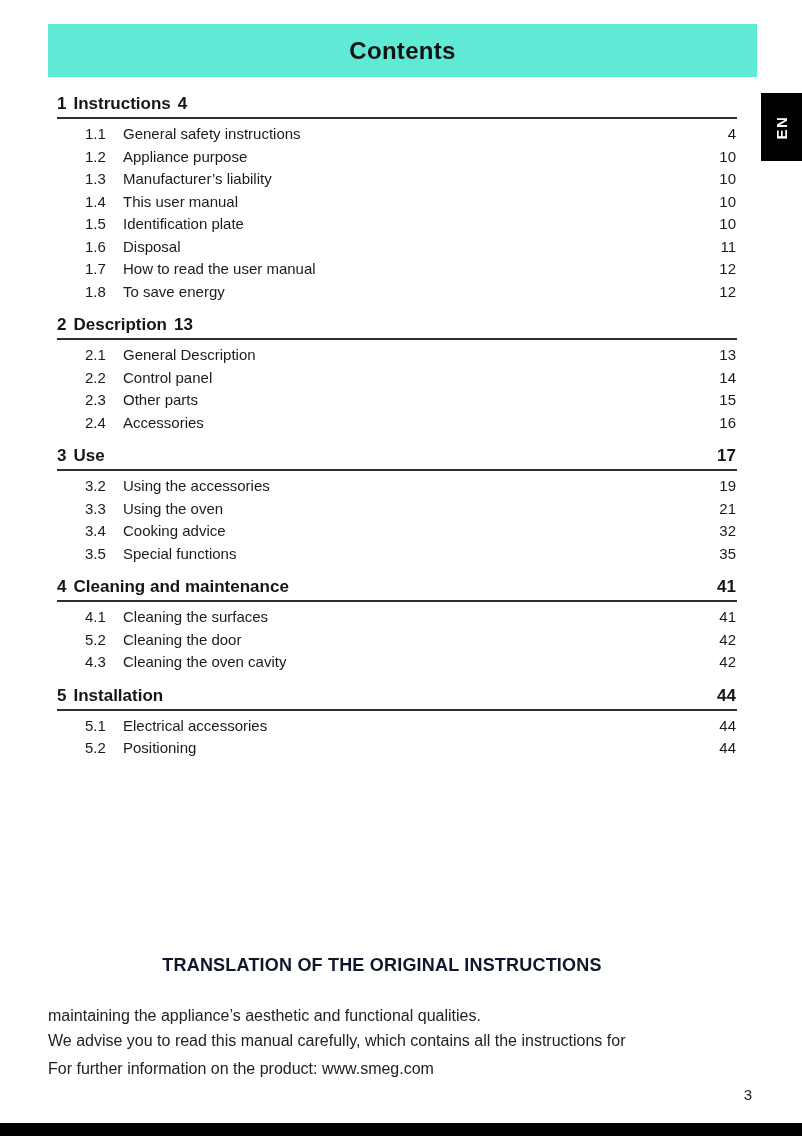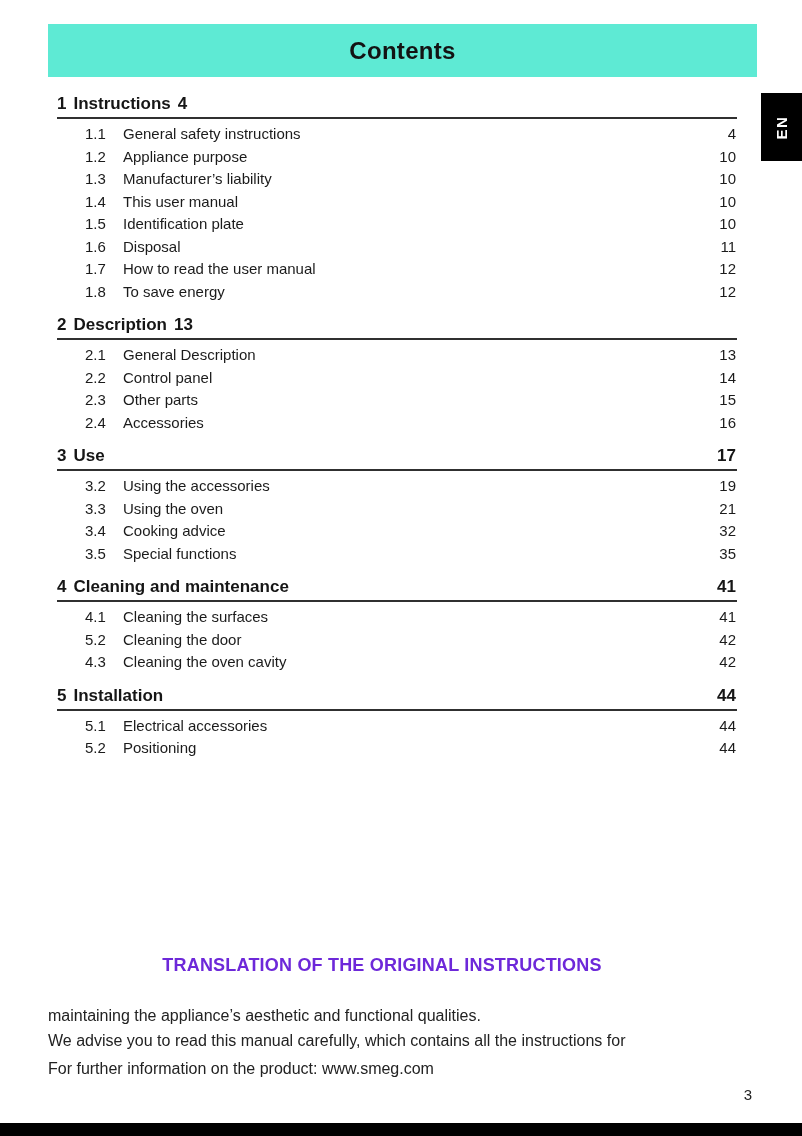--- a/index.html
+++ b/index.html
@@ -92,21 +92,21 @@
 
   
   .translation-heading {
     position: absolute;
     left: 48px;
     top: 955px;
     width: 668px;
     text-align: center;
     font-weight: bold;
     font-size: 18px;
-    color: #6d28d9;
+    color: #0f172a;
     letter-spacing: 0.2px;
   }
   .advice {
     position: absolute;
     left: 48px;
     top: 1003px;
     width: 660px;
     font-size: 16px;
     line-height: 25px;
     color: #222222;

